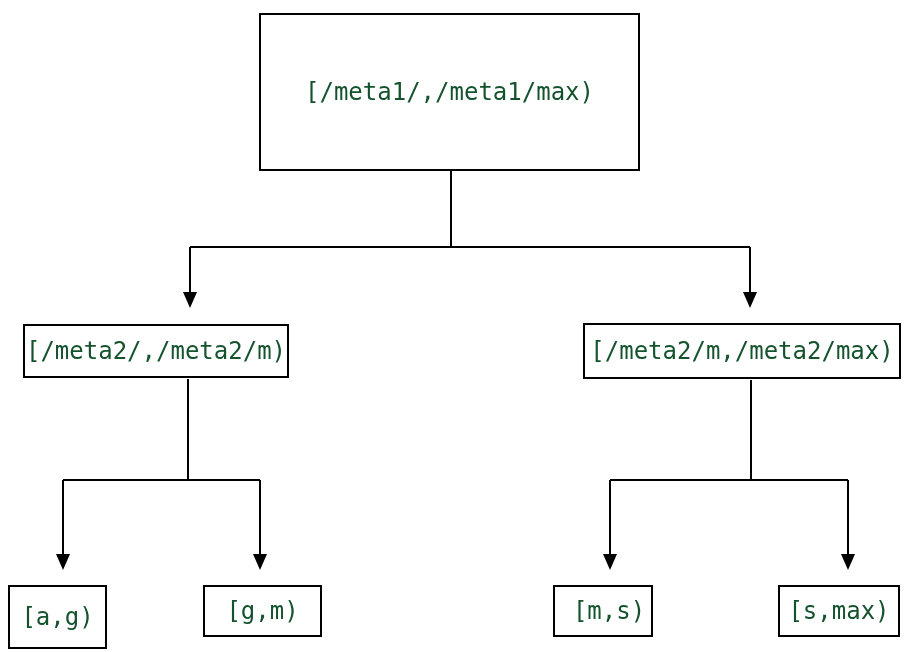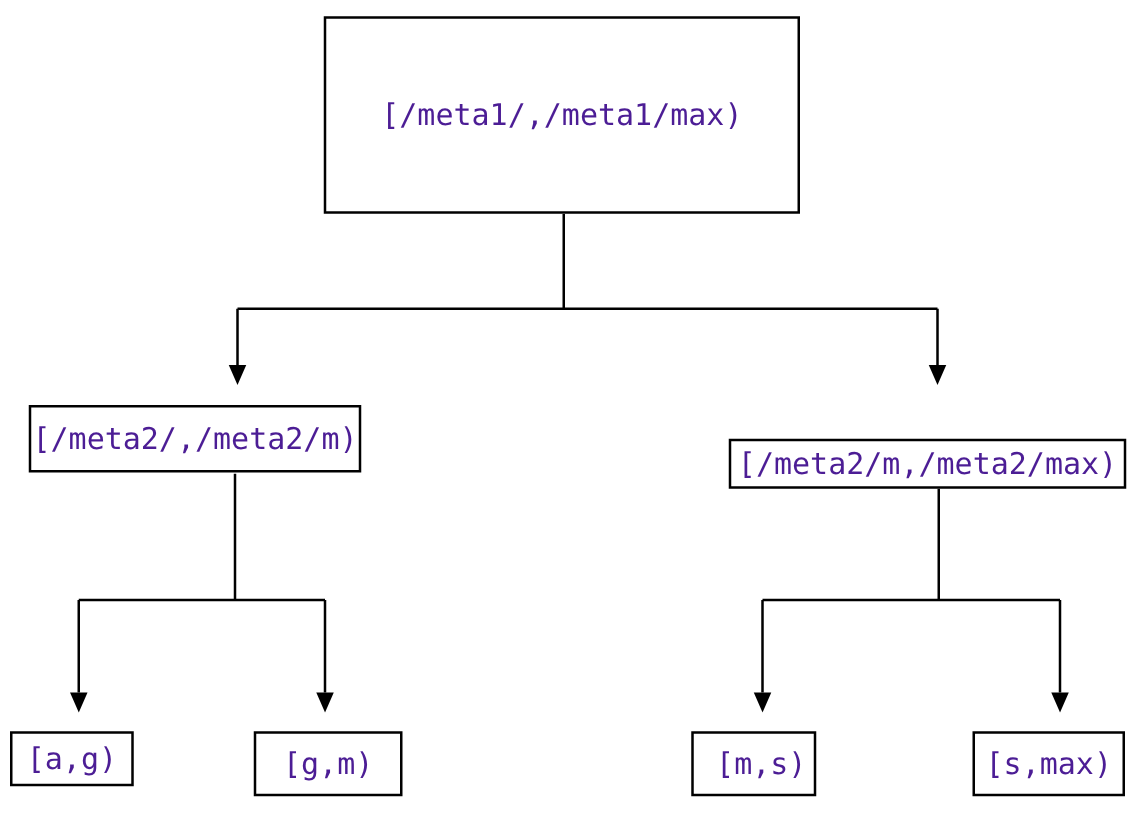--- a/index.html
+++ b/index.html
@@ -24,21 +24,21 @@
   .node {
     position: absolute;
     box-sizing: border-box;
     border: 2px solid #000000;
     background: #ffffff;
     display: flex;
     align-items: center;
     justify-content: center;
     font-size: 24px;
     line-height: 1;
-    color: #4c1d95;
+    color: #14532d;
     white-space: nowrap;
     z-index: 1;
   }
   .edge-line {
     fill: none;
     stroke: #000000;
     stroke-width: 2;
   }
   .arrow-head {
     fill: #000000;
@@ -72,25 +72,25 @@
   </svg>
 
   <div class="node" style="left:259px; top:13px; width:381px; height:158px;">
     <span>[/meta1/,/meta1/max)</span>
   </div>
 
   <div class="node" style="left:23px; top:324px; width:266px; height:54px;">
     <span>[/meta2/,/meta2/m)</span>
   </div>
 
-  <div class="node" style="left:583px; top:323px; width:318px; height:40px;margin-top:28px;">
+  <div class="node" style="left:583px; top:323px; width:318px; height:56px;">
     <span>[/meta2/m,/meta2/max)</span>
   </div>
 
-  <div class="node" style="left:8px; top:585px; width:99px; height:44px;">
+  <div class="node" style="left:8px; top:585px; width:99px; height:64px;">
     <span>[a,g)</span>
   </div>
 
   <div class="node" style="left:203px; top:585px; width:119px; height:52px;">
     <span>[g,m)</span>
   </div>
 
   <div class="node" style="left:553px; top:585px; width:100px; height:52px;padding-left:12px;">
     <span>[m,s)</span>
   </div>

